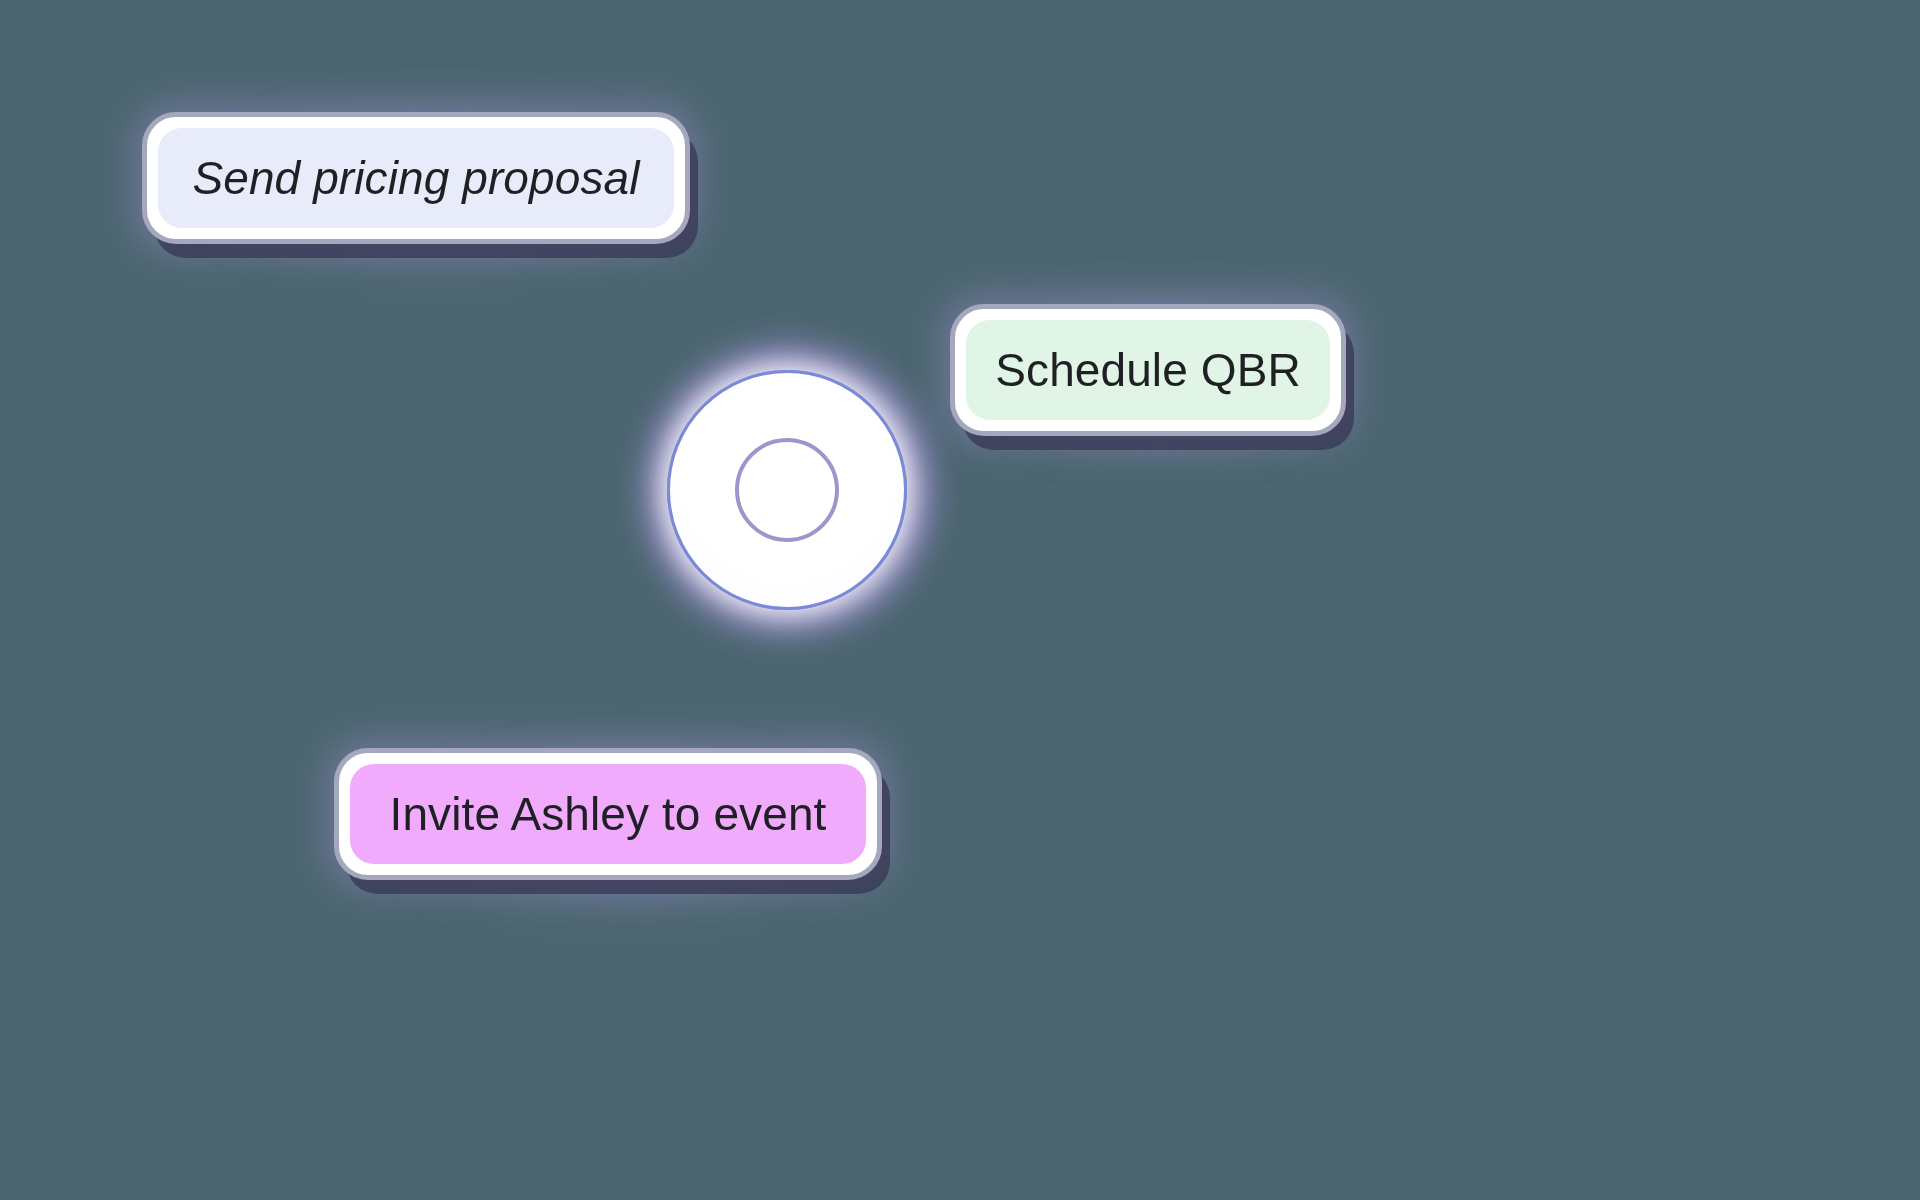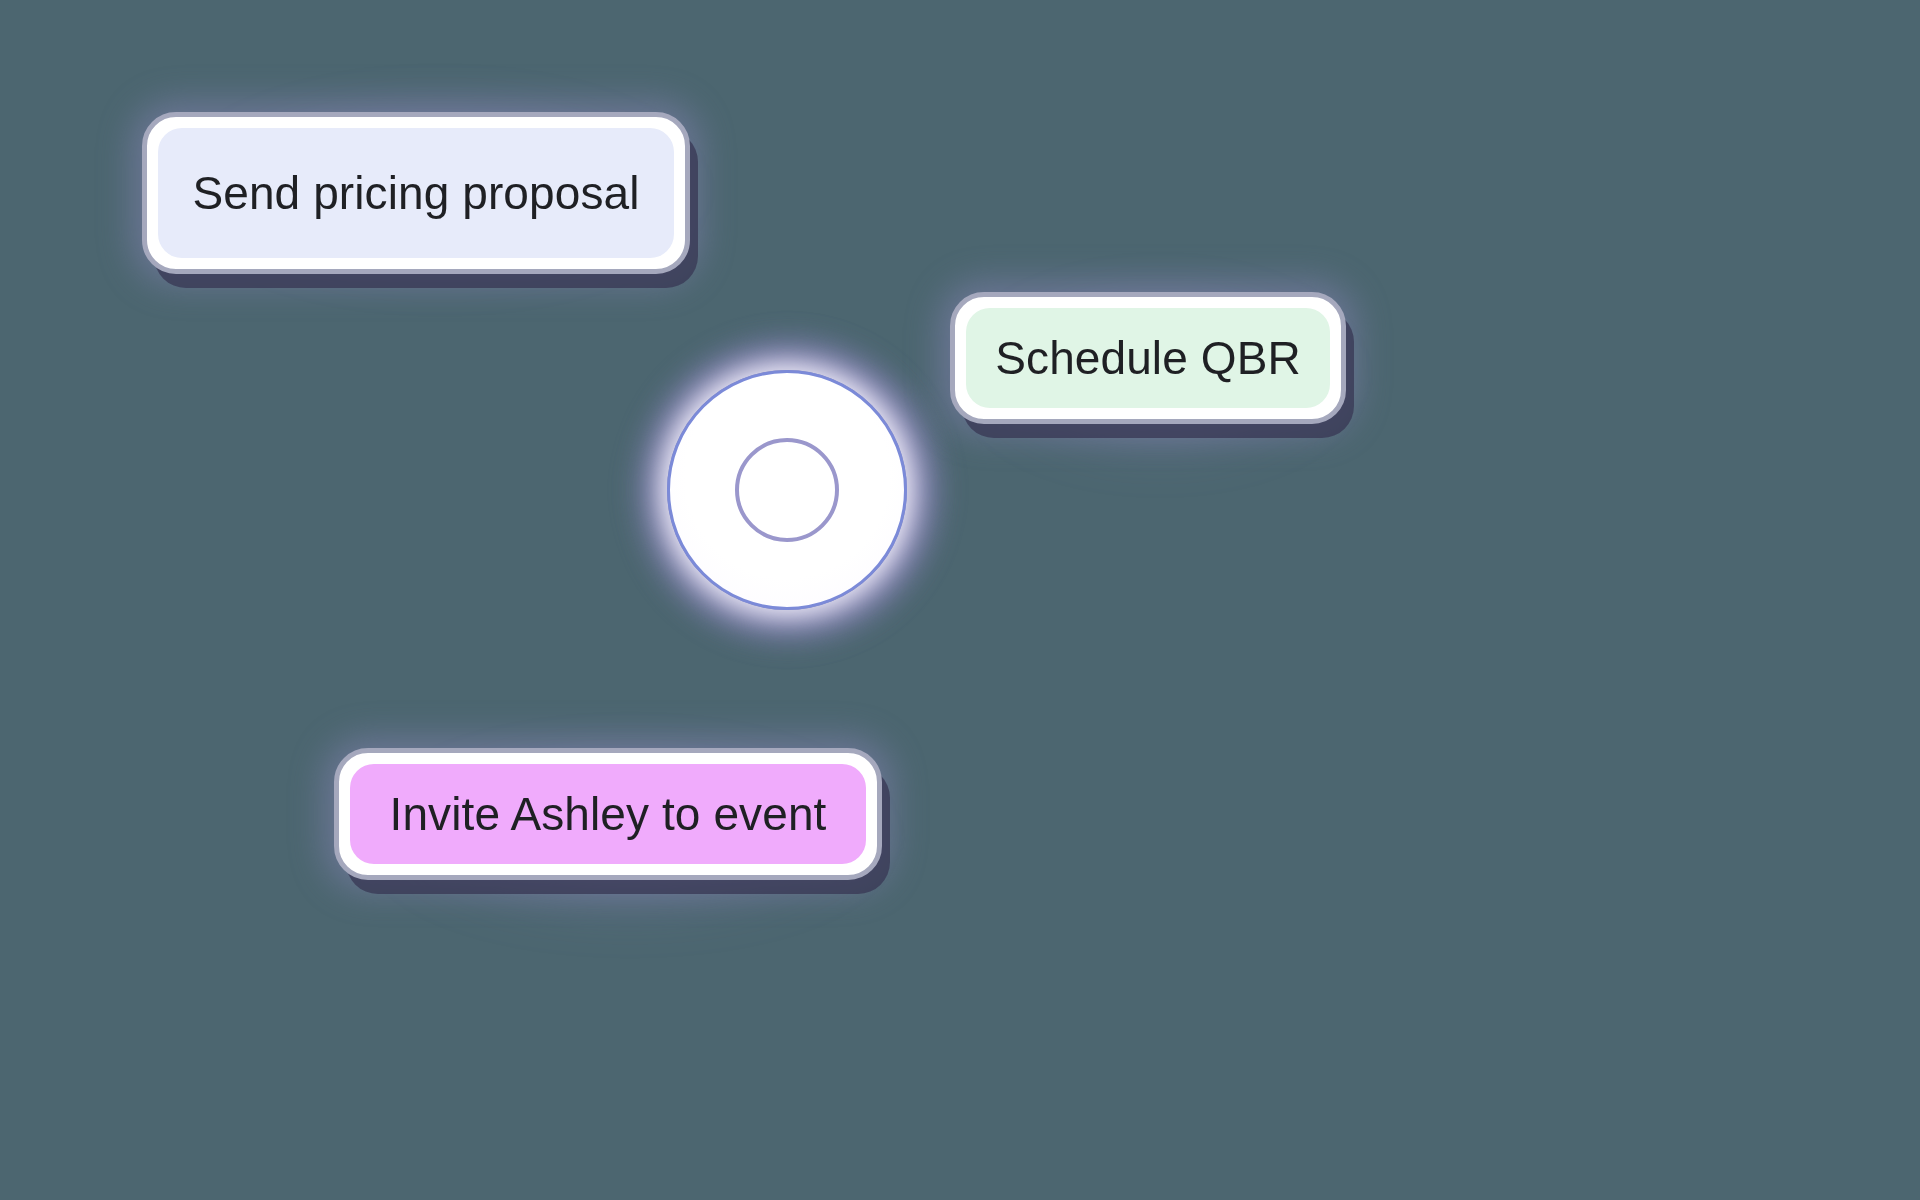--- a/index.html
+++ b/index.html
@@ -71,24 +71,24 @@
   .chip .label {
     color: #1f2024;
     font-size: 46px;
     font-weight: 400;
     letter-spacing: .1px;
     white-space: nowrap;
     line-height: 1;
     padding: 0 26px;
   }
 
-  #chip-pricing   { left: 142px;  top: 112px;  width: 548px;  height: 162px; }
+  #chip-pricing   { left: 142px;  top: 112px;  width: 548px;  height: 132px; font-style: italic; }
   #chip-pricing   .fill { background: #e7ebfa; }
 
-  #chip-qbr       { left: 950px;  top: 292px;  width: 396px;  height: 132px; }
+  #chip-qbr       { left: 950px;  top: 304px;  width: 396px;  height: 132px; }
   #chip-qbr       .fill { background: #e0f5e6; }
 
   #chip-invite    { left: 334px;  top: 748px;  width: 548px;  height: 132px; }
   #chip-invite    .fill { background: #fbeade; }
 
   
   #orb-wrap {
     position: absolute;
     left: 655px; top: 358px;
     width: 264px; height: 264px;

